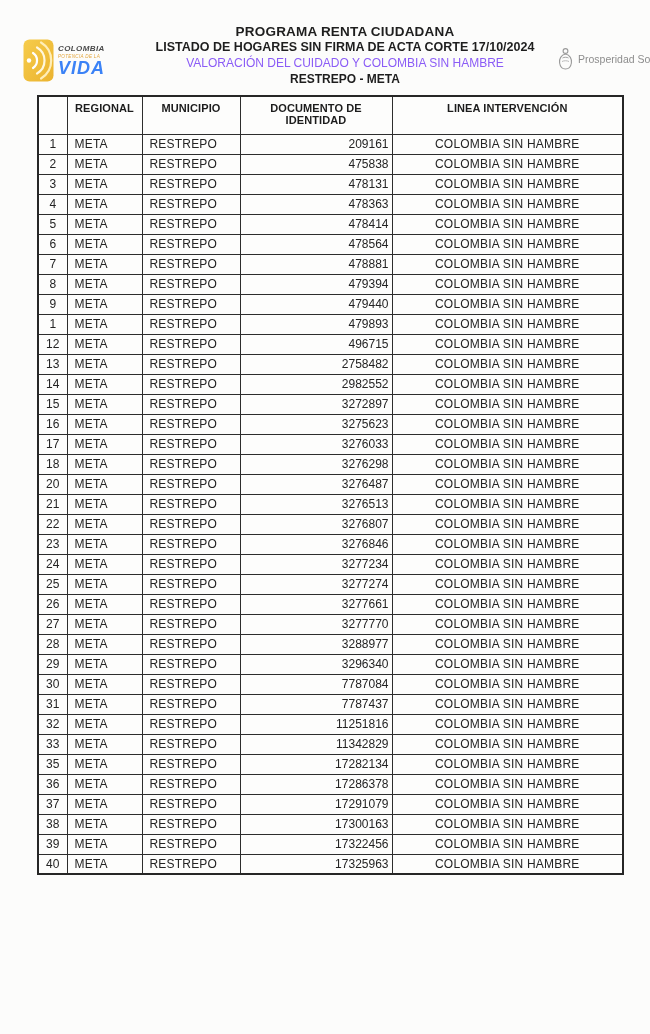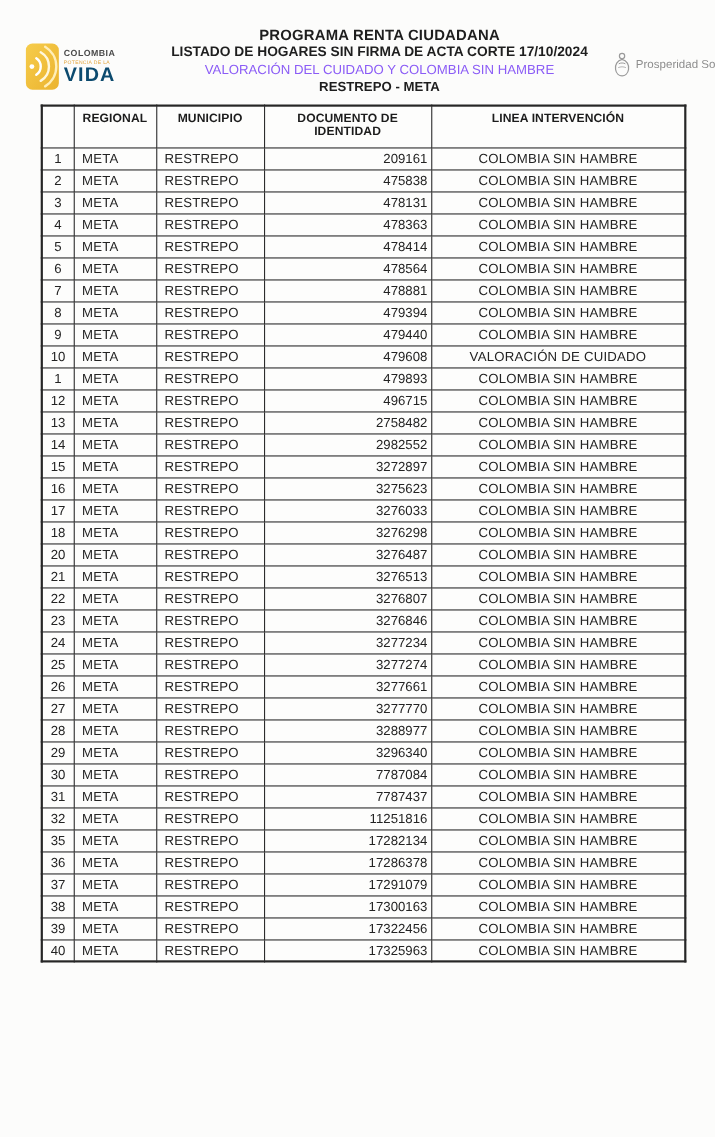--- a/index.html
+++ b/index.html
@@ -16,26 +16,26 @@
   .doc-header {
     position:absolute; left:130px; top:24px; width:430px;
     text-align:center; line-height:15px;
   }
   .doc-header .t1 { font-size:13.5px; font-weight:bold; letter-spacing:.2px; }
   .doc-header .t2 { font-size:12.5px; font-weight:bold; margin-top:1px; }
   .doc-header .t3 { font-size:12px; font-weight:normal; color:#8b5cf6; margin-top:1px; }
   .doc-header .t4 { font-size:12px; font-weight:bold; margin-top:1px; }
 
   
-  .logo-left { position:absolute; left:23px; top:39px; display:flex; align-items:center; }
+  .logo-left { position:absolute; left:23px; top:39px; display:flex; align-items:center;font-style:italic; }
   .logo-left .mark { width:31px; height:43px; flex:0 0 auto; }
   .logo-left .words { margin-left:4px; display:flex; flex-direction:column; }
   .logo-left .brand   { font-size:8px;  font-weight:bold; color:#4b4b4b; letter-spacing:.4px; }
   .logo-left .tagline { font-size:4.6px; color:#e3a63e; letter-spacing:.3px; margin-top:1px; }
-  .logo-left .name    { font-size:18px; font-weight:bold; color:#0c4a6e; letter-spacing:1px; line-height:18px; }
+  .logo-left .name    { font-size:18px; font-weight:bold; color:#3b82f6; letter-spacing:1px; line-height:18px; }
 
   
   .logo-right {
     position:absolute; left:557px; top:47px;
     display:flex; align-items:center; white-space:nowrap;
   }
   .logo-right .picon { width:17px; height:23px; flex:0 0 auto; }
   .logo-right .plabel { font-size:10.5px; color:#8d8d8d; margin-left:4px; }
 
   
@@ -178,27 +178,20 @@
         <td class="c-lin">COLOMBIA SIN HAMBRE</td>
       </tr>
       <tr>
         <td class="c-num">9</td>
         <td class="c-reg">META</td>
         <td class="c-mun">RESTREPO</td>
         <td class="c-doc">479440</td>
         <td class="c-lin">COLOMBIA SIN HAMBRE</td>
       </tr>
       <tr>
-        <td class="c-num">10</td>
-        <td class="c-reg">META</td>
-        <td class="c-mun">RESTREPO</td>
-        <td class="c-doc">479608</td>
-        <td class="c-lin">VALORACIÓN DE CUIDADO</td>
-      </tr>
-      <tr>
         <td class="c-num">1</td>
         <td class="c-reg">META</td>
         <td class="c-mun">RESTREPO</td>
         <td class="c-doc">479893</td>
         <td class="c-lin">COLOMBIA SIN HAMBRE</td>
       </tr>
       <tr>
         <td class="c-num">12</td>
         <td class="c-reg">META</td>
         <td class="c-mun">RESTREPO</td>
@@ -329,20 +322,27 @@
         <td class="c-reg">META</td>
         <td class="c-mun">RESTREPO</td>
         <td class="c-doc">7787437</td>
         <td class="c-lin">COLOMBIA SIN HAMBRE</td>
       </tr>
       <tr>
         <td class="c-num">32</td>
         <td class="c-reg">META</td>
         <td class="c-mun">RESTREPO</td>
         <td class="c-doc">11251816</td>
+        <td class="c-lin">COLOMBIA SIN HAMBRE</td>
+      </tr>
+      <tr>
+        <td class="c-num">33</td>
+        <td class="c-reg">META</td>
+        <td class="c-mun">RESTREPO</td>
+        <td class="c-doc">11342829</td>
         <td class="c-lin">COLOMBIA SIN HAMBRE</td>
       </tr>
       <tr>
         <td class="c-num">35</td>
         <td class="c-reg">META</td>
         <td class="c-mun">RESTREPO</td>
         <td class="c-doc">17282134</td>
         <td class="c-lin">COLOMBIA SIN HAMBRE</td>
       </tr>
       <tr>

